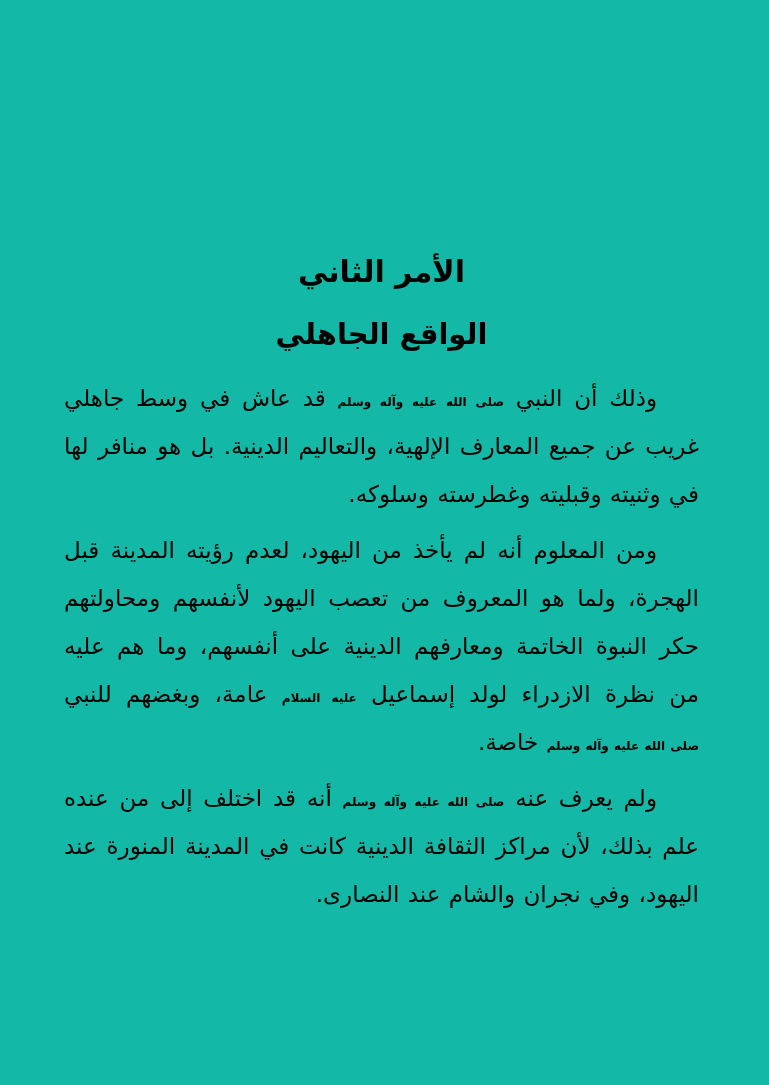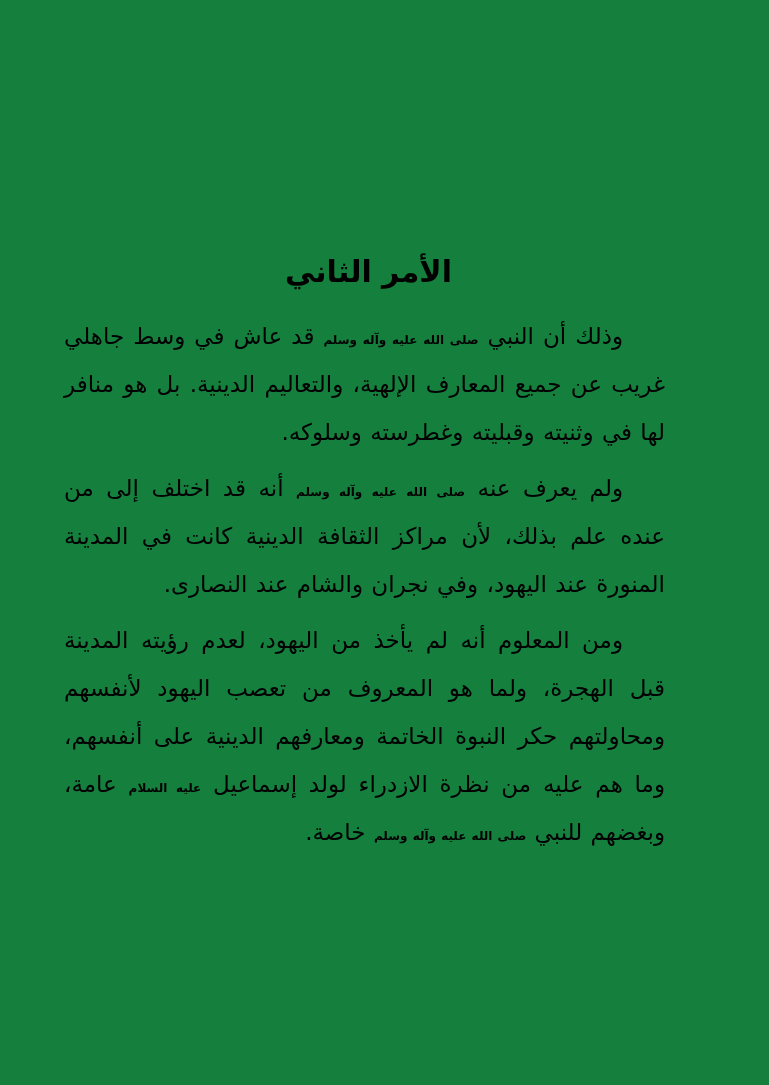--- a/index.html
+++ b/index.html
@@ -4,26 +4,26 @@
 <style>
   html, body {
     margin: 0;
     padding: 0;
     background: #ffffff;
   }
   .page {
     position: relative;
     width: 769px;
     height: 1085px;
-    background: #15803d;
+    background: #14b8a6;
     color: #000000;
     font-family: "DejaVu Sans", sans-serif;
     direction: rtl;
     box-sizing: border-box;
-    padding: 248px 96px 0 64px;
+    padding: 248px 70px 0 64px;
     overflow: hidden;
   }
   .page-title {
     font-size: 30px;
     font-weight: bold;
     text-align: center;
     margin: 0;
     line-height: 48px;
   }
   .page-subtitle {
@@ -32,52 +32,53 @@
     text-align: center;
     margin: 14px 0 0 0;
     line-height: 48px;
   }
   .body-text {
     margin-top: 16px;
   }
   .body-text p {
     font-size: 23px;
     line-height: 48px;
-    margin: 8px 8px 0 0;
+    margin: 8px 0 0 0;
     text-align: justify;
     text-indent: 42px;
     word-spacing: 1px;
   }
   .honorific {
     font-size: 12px;
     line-height: 1;
     white-space: nowrap;
     font-weight: bold;
   }
 </style>
 </head>
 <body>
 
 <div class="page">
 
   <h1 class="page-title">الأمر الثاني</h1>
 
+  <h2 class="page-subtitle">الواقع الجاهلي</h2>
 
   <div class="body-text">
 
     <p>
       <span>وذلك أن النبي </span><span class="honorific">صلى الله عليه وآله وسلم</span><span> قد عاش في وسط جاهلي غريب عن جميع المعارف الإلهية، والتعاليم الدينية. بل هو منافر لها في وثنيته وقبليته وغطرسته وسلوكه.</span>
     </p>
 
     <p>
-      <span>ولم يعرف عنه </span><span class="honorific">صلى الله عليه وآله وسلم</span><span> أنه قد اختلف إلى من عنده علم بذلك، لأن مراكز الثقافة الدينية كانت في المدينة المنورة عند اليهود، وفي نجران والشام عند النصارى.</span>
+      <span>ومن المعلوم أنه لم يأخذ من اليهود، لعدم رؤيته المدينة قبل الهجرة، ولما هو المعروف من تعصب اليهود لأنفسهم ومحاولتهم حكر النبوة الخاتمة ومعارفهم الدينية على أنفسهم، وما هم عليه من نظرة الازدراء لولد إسماعيل </span><span class="honorific">عليه السلام</span><span> عامة، وبغضهم للنبي </span><span class="honorific">صلى الله عليه وآله وسلم</span><span> خاصة.</span>
     </p>
 
     <p>
-      <span>ومن المعلوم أنه لم يأخذ من اليهود، لعدم رؤيته المدينة قبل الهجرة، ولما هو المعروف من تعصب اليهود لأنفسهم ومحاولتهم حكر النبوة الخاتمة ومعارفهم الدينية على أنفسهم، وما هم عليه من نظرة الازدراء لولد إسماعيل </span><span class="honorific">عليه السلام</span><span> عامة، وبغضهم للنبي </span><span class="honorific">صلى الله عليه وآله وسلم</span><span> خاصة.</span>
+      <span>ولم يعرف عنه </span><span class="honorific">صلى الله عليه وآله وسلم</span><span> أنه قد اختلف إلى من عنده علم بذلك، لأن مراكز الثقافة الدينية كانت في المدينة المنورة عند اليهود، وفي نجران والشام عند النصارى.</span>
     </p>
 
 
     <p>
       
     </p>
 
   </div>
 </div>
 

